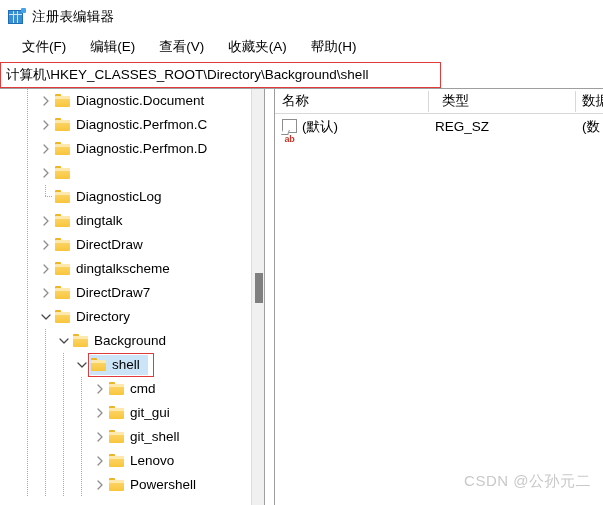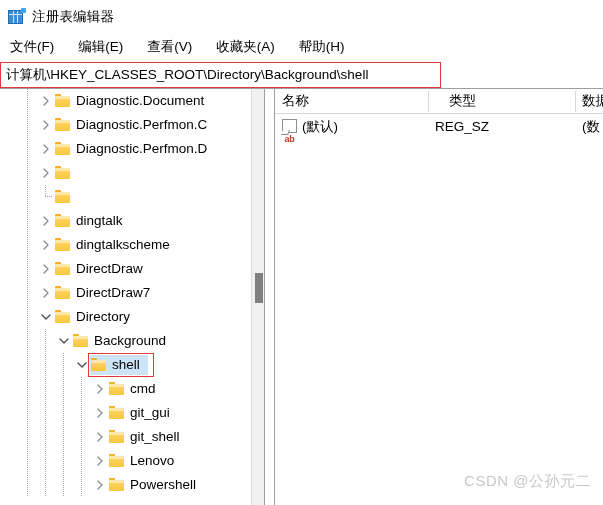--- a/index.html
+++ b/index.html
@@ -79,21 +79,21 @@
   }
 
   
   .menubar {
     position: absolute;
     left: 0; top: 33px;
     width: 603px; height: 28px;
     background: #ffffff;
     display: flex;
     align-items: center;
-    padding-left: 10px;
+    padding-left: 22px;
     box-sizing: border-box;
   }
   .menu-item {
     font-size: 13.5px;
     color: #000;
     margin-right: 24px;
     white-space: nowrap;
     cursor: default;
   }
   .menu-item:last-child { margin-right: 8px; }
@@ -429,20 +429,21 @@
               <div style="position: absolute; left: 27px; top: 0px; width: 1px; height: 24px; background: repeating-linear-gradient(rgb(168, 168, 168) 0px, rgb(168, 168, 168) 1px, transparent 1px, transparent 2px);"></div>
             </div>
             <div class="twisty">
               <div style="position:absolute;left:7px;top:0;width:1px;height:12px;background:repeating-linear-gradient(to bottom,#a8a8a8 0 1px,transparent 1px 2px)"></div>
               <div style="position:absolute;left:7px;top:11px;width:8px;height:1px;background:repeating-linear-gradient(to right,#a8a8a8 0 1px,transparent 1px 2px)"></div>
             </div>
             <div class="folder">
               <div class="tab"></div>
               <div class="body"></div>
             </div>
+            <span class="node-label">DiagnosticLog</span>
           </div>
           <div class="tree-row">
             <div style="width: 38px; height: 24px; flex: 0 0 auto; position: relative;">
               <div style="position: absolute; left: 27px; top: 0px; width: 1px; height: 24px; background: repeating-linear-gradient(rgb(168, 168, 168) 0px, rgb(168, 168, 168) 1px, transparent 1px, transparent 2px);"></div>
             </div>
             <div class="twisty">
               <svg width="10" height="10" viewBox="0 0 10 10">
                 <path d="M3 1 L7 5 L3 9" fill="none" stroke="#8d8d8d" stroke-width="1.3" stroke-linecap="round" stroke-linejoin="round"></path>
               </svg>
             </div>
@@ -458,36 +459,36 @@
             </div>
             <div class="twisty">
               <svg width="10" height="10" viewBox="0 0 10 10">
                 <path d="M3 1 L7 5 L3 9" fill="none" stroke="#8d8d8d" stroke-width="1.3" stroke-linecap="round" stroke-linejoin="round"></path>
               </svg>
             </div>
             <div class="folder">
               <div class="tab"></div>
               <div class="body"></div>
             </div>
+            <span class="node-label">DirectDraw</span>
+          </div>
+          <div class="tree-row">
+            <div style="width: 38px; height: 24px; flex: 0 0 auto; position: relative;">
+              <div style="position: absolute; left: 27px; top: 0px; width: 1px; height: 24px; background: repeating-linear-gradient(rgb(168, 168, 168) 0px, rgb(168, 168, 168) 1px, transparent 1px, transparent 2px);"></div>
+            </div>
+            <div class="twisty">
+              <svg width="10" height="10" viewBox="0 0 10 10">
+                <path d="M3 1 L7 5 L3 9" fill="none" stroke="#8d8d8d" stroke-width="1.3" stroke-linecap="round" stroke-linejoin="round"></path>
+              </svg>
+            </div>
+            <div class="folder">
+              <div class="tab"></div>
+              <div class="body"></div>
+            </div>
             <span class="node-label">dingtalkscheme</span>
-          </div>
-          <div class="tree-row">
-            <div style="width: 38px; height: 24px; flex: 0 0 auto; position: relative;">
-              <div style="position: absolute; left: 27px; top: 0px; width: 1px; height: 24px; background: repeating-linear-gradient(rgb(168, 168, 168) 0px, rgb(168, 168, 168) 1px, transparent 1px, transparent 2px);"></div>
-            </div>
-            <div class="twisty">
-              <svg width="10" height="10" viewBox="0 0 10 10">
-                <path d="M3 1 L7 5 L3 9" fill="none" stroke="#8d8d8d" stroke-width="1.3" stroke-linecap="round" stroke-linejoin="round"></path>
-              </svg>
-            </div>
-            <div class="folder">
-              <div class="tab"></div>
-              <div class="body"></div>
-            </div>
-            <span class="node-label">DirectDraw</span>
           </div>
           <div class="tree-row">
             <div style="width: 38px; height: 24px; flex: 0 0 auto; position: relative;">
               <div style="position: absolute; left: 27px; top: 0px; width: 1px; height: 24px; background: repeating-linear-gradient(rgb(168, 168, 168) 0px, rgb(168, 168, 168) 1px, transparent 1px, transparent 2px);"></div>
             </div>
             <div class="twisty">
               <svg width="10" height="10" viewBox="0 0 10 10">
                 <path d="M3 1 L7 5 L3 9" fill="none" stroke="#8d8d8d" stroke-width="1.3" stroke-linecap="round" stroke-linejoin="round"></path>
               </svg>
             </div>
@@ -641,21 +642,21 @@
       <div class="tree-scrollbar">
         <div class="tree-scroll-thumb" id="tree-thumb" style="top: 184px; height: 30px;"></div>
       </div>
     </div>
 
     <div class="splitter"></div>
 
     <div class="list-pane">
       <div class="list-header" id="list-header">
           <div class="col-head" style="left: 0px; width: 153px;">名称</div>
-          <div class="col-head" style="left: 167px; width: 147px;">类型</div>
+          <div class="col-head" style="left: 160px; width: 147px;">类型</div>
           <div class="col-div" style="left: 153px;"></div>
           <div class="col-head" style="left: 300px; width: 28px;">数据</div>
           <div class="col-div" style="left: 300px;"></div>
         </div>
       <div id="list-body">
           <div class="list-row" style="top: 26px;">
             <div class="ab-icon">
               <div class="sheet"></div>
               <div class="txt">ab</div>
               <div class="fold"></div>

